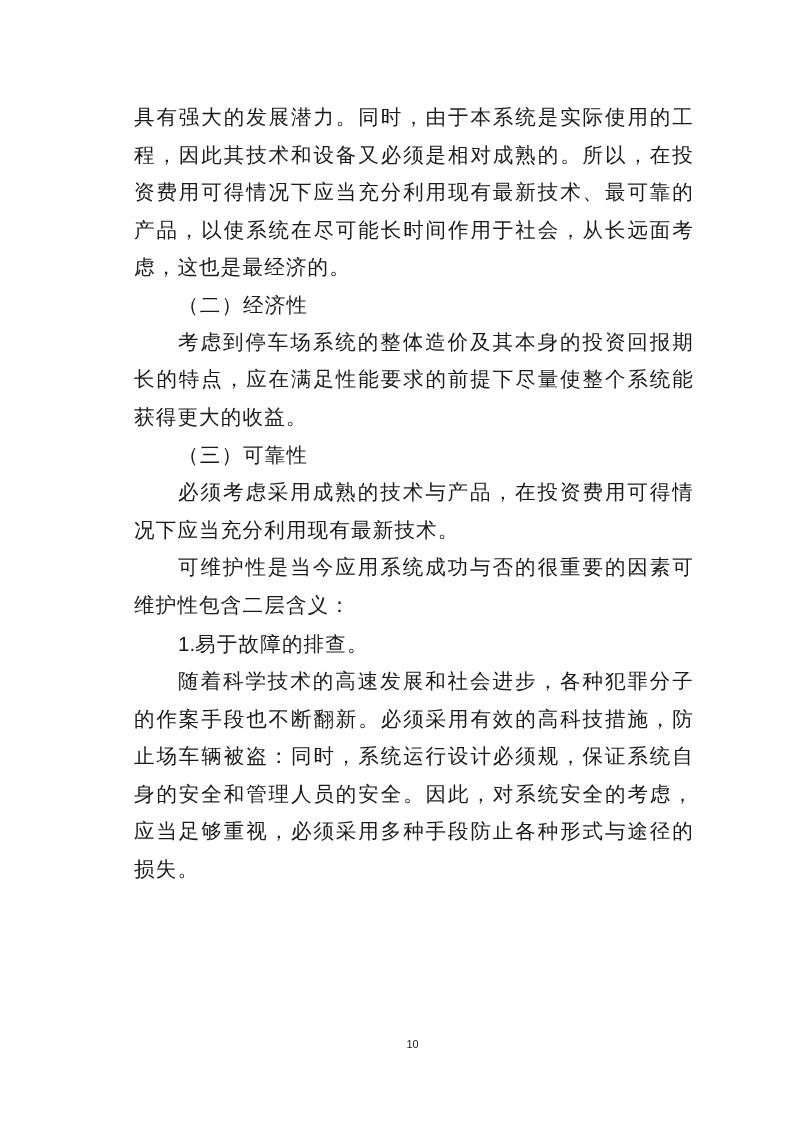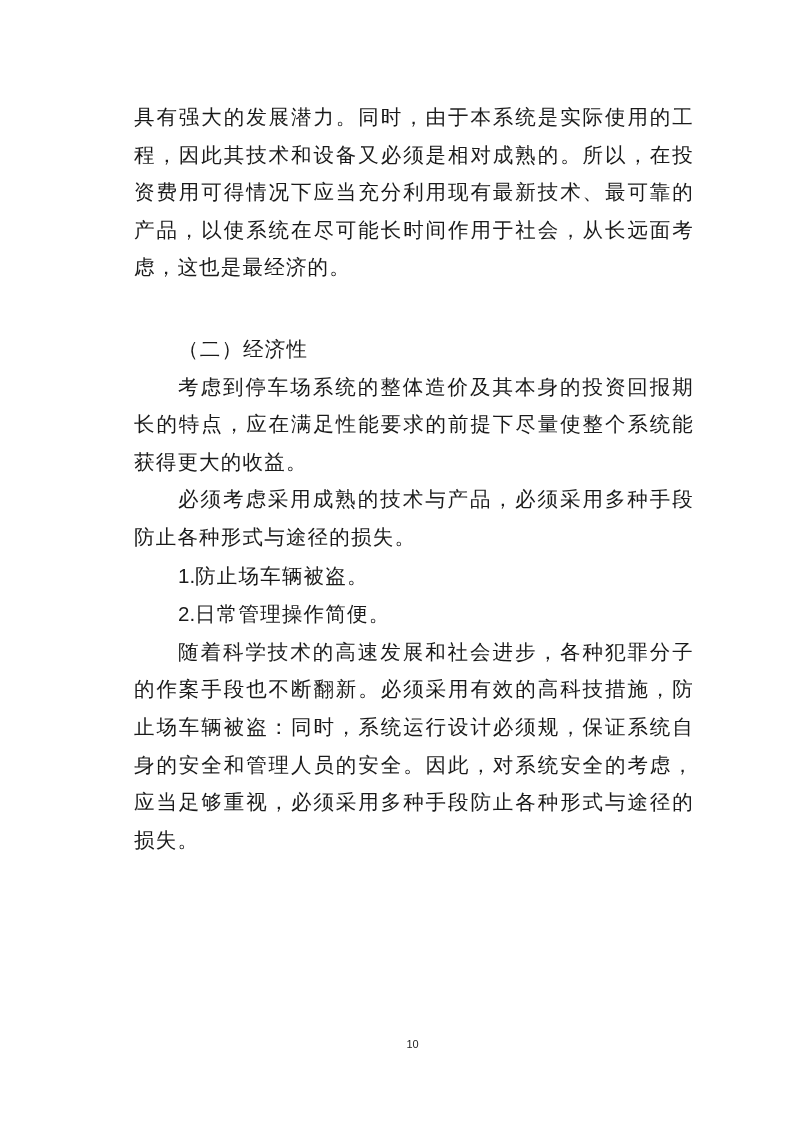--- a/index.html
+++ b/index.html
@@ -10,38 +10,39 @@
     }
     .content {
       position: absolute; left: 118px; top: 99px; width: 560px;
       font-family: "DejaVu Serif", "Liberation Serif", serif;
       color: #1a1a1a;
       font-size: 20.5px;
       line-height: 37.6px;
       letter-spacing: 1.2px;
     }
     .content p { margin: 0; text-align: justify; text-align-last: left; }
-    .content .indent { text-indent: 44px; }
-    .content .heading { text-indent: 44px; margin-top: 44px; }
+    .content .indent { text-indent: 44px; font-family: Liberation Mono, monospace; }
+    .content .heading { text-indent: 44px; }
     .content .item { text-indent: 44px; }
     .item-num { font-family: "Liberation Sans", "DejaVu Sans", sans-serif; letter-spacing: 0; }
     .page-number {
       position: absolute; left: 0; width: 793px; top: 1038px;
       text-align: center;
       font-family: "Liberation Sans", "DejaVu Sans", sans-serif;
       font-size: 11px; color: #222;
     }
   </style>
 </head>
 <body>
 
 <div class="page">
   <div class="content">
     <p>具有强大的发展潜力。同时，由于本系统是实际使用的工程，因此其技术和设备又必须是相对成熟的。所以，在投资费用可得情况下应当充分利用现有最新技术、最可靠的产品，以使系统在尽可能长时间作用于社会，从长远面考虑，这也是最经济的。</p>
     <p class="heading">（二）经济性</p>
     <p class="indent">考虑到停车场系统的整体造价及其本身的投资回报期长的特点，应在满足性能要求的前提下尽量使整个系统能获得更大的收益。</p>
-    <p class="indent">必须考虑采用成熟的技术与产品，必须采用多种手段防止各种形式与途径的损失。</p>
-    <p class="item"><span class="item-num">1.</span><span>防止场车辆被盗。</span></p>
-    <p class="item"><span class="item-num">2.</span><span>日常管理操作简便。</span></p>
+    <p class="heading">（三）可靠性</p>
+    <p class="indent">必须考虑采用成熟的技术与产品，在投资费用可得情况下应当充分利用现有最新技术。</p>
+    <p class="indent">可维护性是当今应用系统成功与否的很重要的因素可维护性包含二层含义：</p>
+    <p class="item"><span class="item-num">1.</span><span>易于故障的排查。</span></p>
     <p class="indent">随着科学技术的高速发展和社会进步，各种犯罪分子的作案手段也不断翻新。必须采用有效的高科技措施，防止场车辆被盗：同时，系统运行设计必须规，保证系统自身的安全和管理人员的安全。因此，对系统安全的考虑，应当足够重视，必须采用多种手段防止各种形式与途径的损失。</p>
   </div>
   <div class="page-number">10</div>
 </div>
 
 </body></html>

